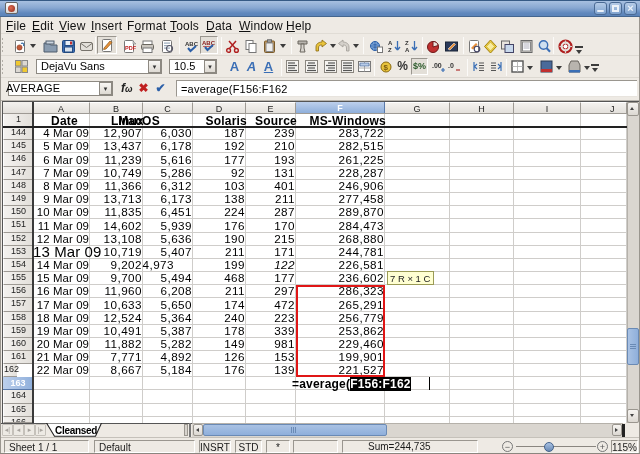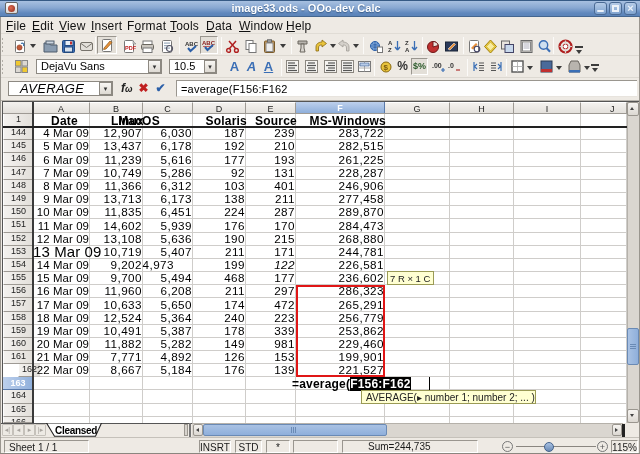--- a/index.html
+++ b/index.html
@@ -21,21 +21,20 @@
  font-size:7px;text-align:center;line-height:11px;}
 .sunk{border:1px solid #9a968f;border-right-color:#fff;border-bottom-color:#fff;
  font-size:10px;color:#1a1a1a;line-height:13px;white-space:nowrap;}
 .tip{background:#ffffd2;border:1px solid #9a9a55;font-size:10px;color:#222;line-height:12px;white-space:nowrap;}
 </style></head><body>
 <div id="win">
 
 <div style="left:0px;top:0px;width:640px;height:17px;background:linear-gradient(#a7c0e0,#89a8d2 45%,#6088bd 80%,#5b83b8);border-top:1px solid #365a85;border-bottom:1px solid #44668f;"></div>
 <div style="left:5px;top:2px;width:13px;height:12px;background:linear-gradient(#fdfdfd,#d8d8d8);border:1px solid #666;border-radius:2px;"></div>
 <div style="left:8px;top:5px;width:7px;height:7px;background:radial-gradient(circle at 40% 40%,#e06a50,#8a2b1c);border-radius:50%;"></div>
-<div style="left:0;top:1px;width:612px;height:15px;text-align:center;font-weight:bold;font-size:11px;color:#fff;line-height:15px;text-shadow:0 1px 1px #3a5d8a;">image33.ods - OOo-dev Calc</div>
 <div style="left:594px;top:2px;width:13px;height:13px;background:linear-gradient(#b5cbe7,#7fa3cf);border:1px solid #4969923;border:1px solid #4a6a94;border-radius:3px;"></div>
 <div style="left:597px;top:10px;width:7px;height:2px;background:#ecf2f9;border-radius:1px;"></div>
 <div style="left:609px;top:2px;width:13px;height:13px;background:linear-gradient(#b5cbe7,#7fa3cf);border:1px solid #4969923;border:1px solid #4a6a94;border-radius:3px;"></div>
 <div style="left:612px;top:5px;width:7px;height:7px;border:2px solid #ecf2f9;"></div>
 <div style="left:624px;top:2px;width:13px;height:13px;background:linear-gradient(#b5cbe7,#7fa3cf);border:1px solid #4969923;border:1px solid #4a6a94;border-radius:3px;"></div>
 <div style="left:624px;top:1px;width:13px;height:13px;color:#ecf2f9;font-size:11px;font-weight:bold;text-align:center;line-height:14px;">×</div>
 <div style="left:0px;top:17px;width:640px;height:17px;background:#eeeae4;border-bottom:1px solid #e0dcd5;"></div>
 <div style="left:6px;top:19px;height:14px;font-size:12px;letter-spacing:0.2px;color:#111;line-height:14px;"><u>F</u>ile</div>
 <div style="left:32px;top:19px;height:14px;font-size:12px;letter-spacing:0.2px;color:#111;line-height:14px;"><u>E</u>dit</div>
 <div style="left:59px;top:19px;height:14px;font-size:12px;letter-spacing:0.2px;color:#111;line-height:14px;"><u>V</u>iew</div>
@@ -276,21 +275,21 @@
 <div style="left:556px;top:66px;width:0;height:0;border-left:3px solid transparent;border-right:3px solid transparent;border-top:4px solid #3c3c3c;"></div>
 <div style="left:567px;top:59px;width:15px;height:15px;"><svg width="15" height="15" viewBox="0 0 15 15">
         <path d="M4 2 h7 l2 4 v7 H2 V6 z" fill="#b8b4ae" stroke="#66625c"></path>
         <rect x="2" y="11" width="11" height="2.5" fill="#3a6eb5"></rect>
       </svg></div>
 <div style="left:584px;top:66px;width:0;height:0;border-left:3px solid transparent;border-right:3px solid transparent;border-top:4px solid #3c3c3c;"></div>
 <div style="left:592px;top:68px;width:0;height:0;border-left:3px solid transparent;border-right:3px solid transparent;border-top:4px solid #3c3c3c;"></div>
 <div style="left:591px;top:64px;width:8px;height:1.5px;background:#3c3c3c;"></div>
 <div style="left:0px;top:78px;width:640px;height:23px;background:#eeeae4;border-bottom:1px solid #b9b5ae;"></div>
 <div class="combo" style="left:8px;top:81px;width:105px;height:15px;"></div>
-<div style="left:20px;top:82px;font-size:13px;letter-spacing:0.3px;color:#000;line-height:13px;font-style:italic;">AVERAGE</div>
+<div style="left:6px;top:82px;font-size:11px;letter-spacing:0.3px;color:#000;line-height:13px;">AVERAGE</div>
 <div class="ddbtn" style="left:99px;top:82px;width:13px;height:13px;">▾</div>
 <div style="left:121px;top:81px;width:14px;height:15px;font-size:12px;font-style:italic;font-weight:bold;color:#222;line-height:15px;">f<span style="font-size:9px">ω</span></div>
 <div style="left:136px;top:81px;width:15px;height:15px;font-size:12px;font-weight:bold;color:#c02020;text-align:center;line-height:15px;">✖</div>
 <div style="left:153px;top:81px;width:15px;height:15px;font-size:12px;font-weight:bold;color:#2b5fa8;text-align:center;line-height:15px;">✔</div>
 <div style="left:176px;top:80px;width:461px;height:17px;background:#fff;border:1px solid #9a968f;border-bottom-color:#e8e4de;border-right:0;"></div>
 <div style="left:181px;top:83px;font-size:11px;color:#000;line-height:12px;letter-spacing:0.2px;">=average(F156:F162</div>
 <div style="left:2px;top:101px;width:637px;height:1px;background:#555;"></div>
 <div style="left:2px;top:101px;width:1px;height:322px;background:#555;"></div>
 <div style="left:3px;top:102px;width:624px;height:321px;background:#fff;"></div>
 <div style="left:3px;top:102px;width:30px;height:12px;background:linear-gradient(#f4f2ef,#e2dfda);border-right:1px solid #9e9a94;border-bottom:1px solid #9e9a94;"></div>
@@ -317,21 +316,21 @@
 <div class="rowhdr" style="left:3px;top:233px;width:30px;height:13px;">152</div>
 <div class="rowhdr" style="left:3px;top:246px;width:30px;height:13px;">153</div>
 <div class="rowhdr" style="left:3px;top:259px;width:30px;height:13px;">154</div>
 <div class="rowhdr" style="left:3px;top:272px;width:30px;height:13px;">155</div>
 <div class="rowhdr" style="left:3px;top:285px;width:30px;height:13px;">156</div>
 <div class="rowhdr" style="left:3px;top:298px;width:30px;height:14px;">157</div>
 <div class="rowhdr" style="left:3px;top:312px;width:30px;height:13px;">158</div>
 <div class="rowhdr" style="left:3px;top:325px;width:30px;height:13px;">159</div>
 <div class="rowhdr" style="left:3px;top:338px;width:30px;height:13px;">160</div>
 <div class="rowhdr" style="left:3px;top:351px;width:30px;height:13px;">161</div>
-<div class="rowhdr" style="left:3px;top:364px;width:22px;height:13px;margin-left:15px;">162</div>
+<div class="rowhdr" style="left:3px;top:364px;width:14px;height:13px;">162</div>
 <div style="left:3px;top:377px;width:30px;height:13px;background:linear-gradient(90deg,#bdd0ec,#8fafdb);border-bottom:1px solid #5a7aaa;font-size:9px;color:#fff;text-align:center;font-weight:bold;line-height:13px;">163</div>
 <div class="rowhdr" style="left:3px;top:390px;width:30px;height:14px;">164</div>
 <div class="rowhdr" style="left:3px;top:404px;width:30px;height:13px;">165</div>
 <div class="rowhdr" style="left:3px;top:417px;width:30px;height:6px;font-size:9px;overflow:hidden;line-height:11px;">166</div>
 <div class="gvl" style="left:89px;top:114px;width:1px;height:309px;"></div>
 <div class="gvl" style="left:142px;top:114px;width:1px;height:309px;"></div>
 <div class="gvl" style="left:192px;top:114px;width:1px;height:309px;"></div>
 <div class="gvl" style="left:245px;top:114px;width:1px;height:309px;"></div>
 <div class="gvl" style="left:295px;top:114px;width:1px;height:309px;"></div>
 <div class="gvl" style="left:384px;top:114px;width:1px;height:309px;"></div>
@@ -481,21 +480,20 @@
 <div class="cell num" style="left:33px;top:364px;width:56px;font-size:11.4px;letter-spacing:0.1px;">22 Mar 09</div>
 <div class="cell num" style="left:56px;top:364px;width:86px;">8,667</div>
 <div class="cell num" style="left:106px;top:364px;width:86px;">5,184</div>
 <div class="cell num" style="left:159px;top:364px;width:86px;">176</div>
 <div class="cell num" style="left:209px;top:364px;width:86px;">139</div>
 <div class="cell num" style="left:298px;top:364px;width:86px;">221,527</div>
 <div style="left:296px;top:285px;width:89px;height:92px;border:2px solid #e01616;"></div>
 <div class="tip" style="left:387px;top:271px;width:47px;height:14px;padding:1px 2px;font-size:9.5px;">7 R × 1 C</div>
 <div style="left:292px;top:378px;font-size:12px;font-weight:bold;color:#000;line-height:12px;letter-spacing:0.2px;white-space:nowrap;">=average(<span style="background:#000;color:#fff;">F156:F162</span></div>
 <div style="left:429px;top:377px;width:1px;height:13px;background:#000;"></div>
-<div class="tip" style="left:361px;top:390px;width:175px;height:14px;padding:1px 4px;">AVERAGE(▸ number 1; number 2; ... )</div>
 <div style="left:627px;top:102px;width:12px;height:321px;background:#dad6d0;border-left:1px solid #b5b1aa;"></div>
 <div style="left:627px;top:102px;width:12px;height:14px;background:linear-gradient(#f6f4f1,#dcd8d2);border:1px solid #9a968f;border-radius:2px;"></div>
 <div style="left:630px;top:107px;width:0;height:0;border-left:2.5px solid transparent;border-right:2.5px solid transparent;border-bottom:3.5px solid #444;"></div>
 <div style="left:627px;top:328px;width:12px;height:37px;background:linear-gradient(90deg,#a9c2e4,#8fafdb);border:1px solid #6a8ab5;border-radius:2px;"></div>
 <div style="left:630px;top:344px;width:6px;height:1px;background:#6a8ab5;"></div>
 <div style="left:630px;top:346px;width:6px;height:1px;background:#6a8ab5;"></div>
 <div style="left:630px;top:348px;width:6px;height:1px;background:#6a8ab5;"></div>
 <div style="left:627px;top:409px;width:12px;height:14px;background:linear-gradient(#f6f4f1,#dcd8d2);border:1px solid #9a968f;border-radius:2px;"></div>
 <div style="left:630px;top:414px;width:0;height:0;border-left:2.5px solid transparent;border-right:2.5px solid transparent;border-top:3.5px solid #444;"></div>
 <div style="left:0px;top:423px;width:640px;height:14px;background:#eeeae4;"></div>
@@ -520,20 +518,21 @@
 <div style="left:203px;top:424px;width:184px;height:12px;background:linear-gradient(#a9c2e4,#8fafdb);border:1px solid #6a8ab5;border-radius:2px;"></div>
 <div style="left:291px;top:427px;width:1px;height:6px;background:#6a8ab5;"></div>
 <div style="left:293px;top:427px;width:1px;height:6px;background:#6a8ab5;"></div>
 <div style="left:295px;top:427px;width:1px;height:6px;background:#6a8ab5;"></div>
 <div style="left:612px;top:424px;width:10px;height:12px;background:linear-gradient(#f6f4f1,#dcd8d2);border:1px solid #9a968f;border-radius:2px;"></div>
 <div style="left:615px;top:427.5px;width:0;height:0;border-top:2.5px solid transparent;border-bottom:2.5px solid transparent;border-left:3.5px solid #444;"></div>
 <div style="left:622px;top:424px;width:3px;height:13px;background:#222;"></div>
 <div style="left:627px;top:423px;width:13px;height:14px;background:#eeeae4;"></div>
 <div style="left:0px;top:437px;width:640px;height:17px;background:#eeeae4;border-top:1px solid #c5c1ba;"></div>
 <div class="sunk" style="left:4px;top:440px;width:85px;height:13px;padding-left:4px;">Sheet 1 / 1</div>
+<div class="sunk" style="left:94px;top:440px;width:101px;height:13px;padding-left:4px;">Default</div>
 <div class="sunk" style="left:199px;top:440px;width:32px;height:13px;text-align:center;">INSRT</div>
 <div class="sunk" style="left:235px;top:440px;width:27px;height:13px;text-align:center;">STD</div>
 <div class="sunk" style="left:266px;top:440px;width:24px;height:13px;text-align:center;">*</div>
 <div class="sunk" style="left:293px;top:440px;width:45px;height:13px;"></div>
 <div class="sunk" style="left:342px;top:440px;width:136px;height:13px;"></div>
 <div style="left:368px;top:441px;font-size:10px;color:#1a1a1a;line-height:12px;">Sum=244,735</div>
 <div style="left:502px;top:441px;width:11px;height:11px;border:1px solid #777;border-radius:50%;font-size:9px;line-height:10px;text-align:center;color:#555;">−</div>
 <div style="left:516px;top:446px;width:80px;height:1px;background:#8a8680;"></div>
 <div style="left:544px;top:441.5px;width:10px;height:10px;background:linear-gradient(#a9c2e4,#6a8ab5);border:1px solid #44628c;border-radius:50%;"></div>
 <div style="left:597px;top:441px;width:11px;height:11px;border:1px solid #777;border-radius:50%;font-size:9px;line-height:10px;text-align:center;color:#555;">+</div>

